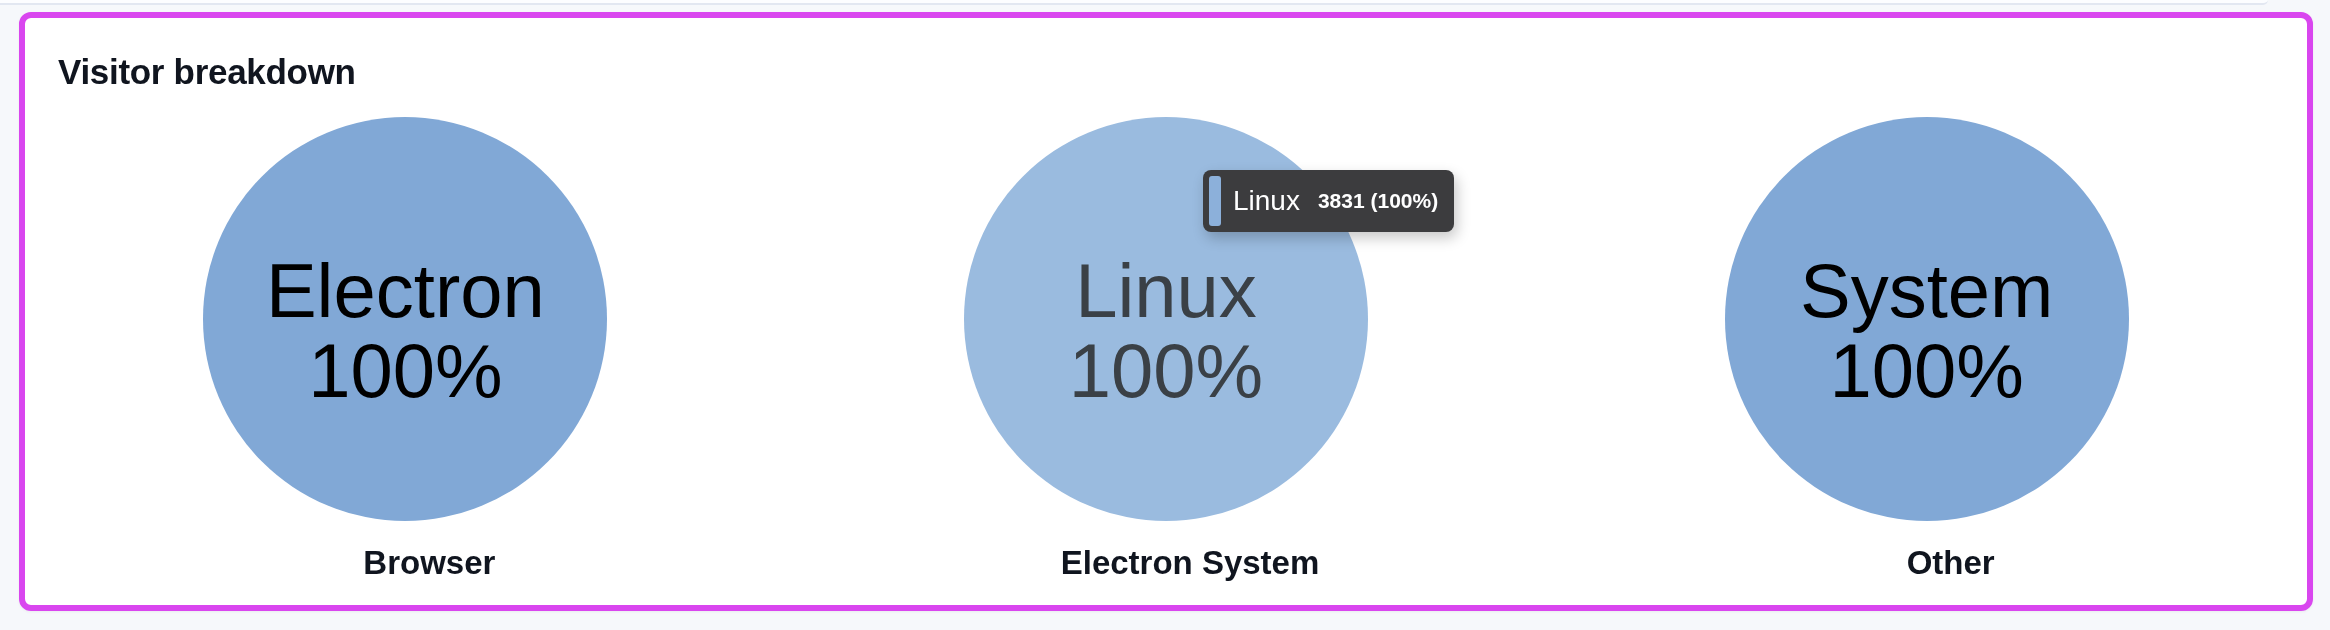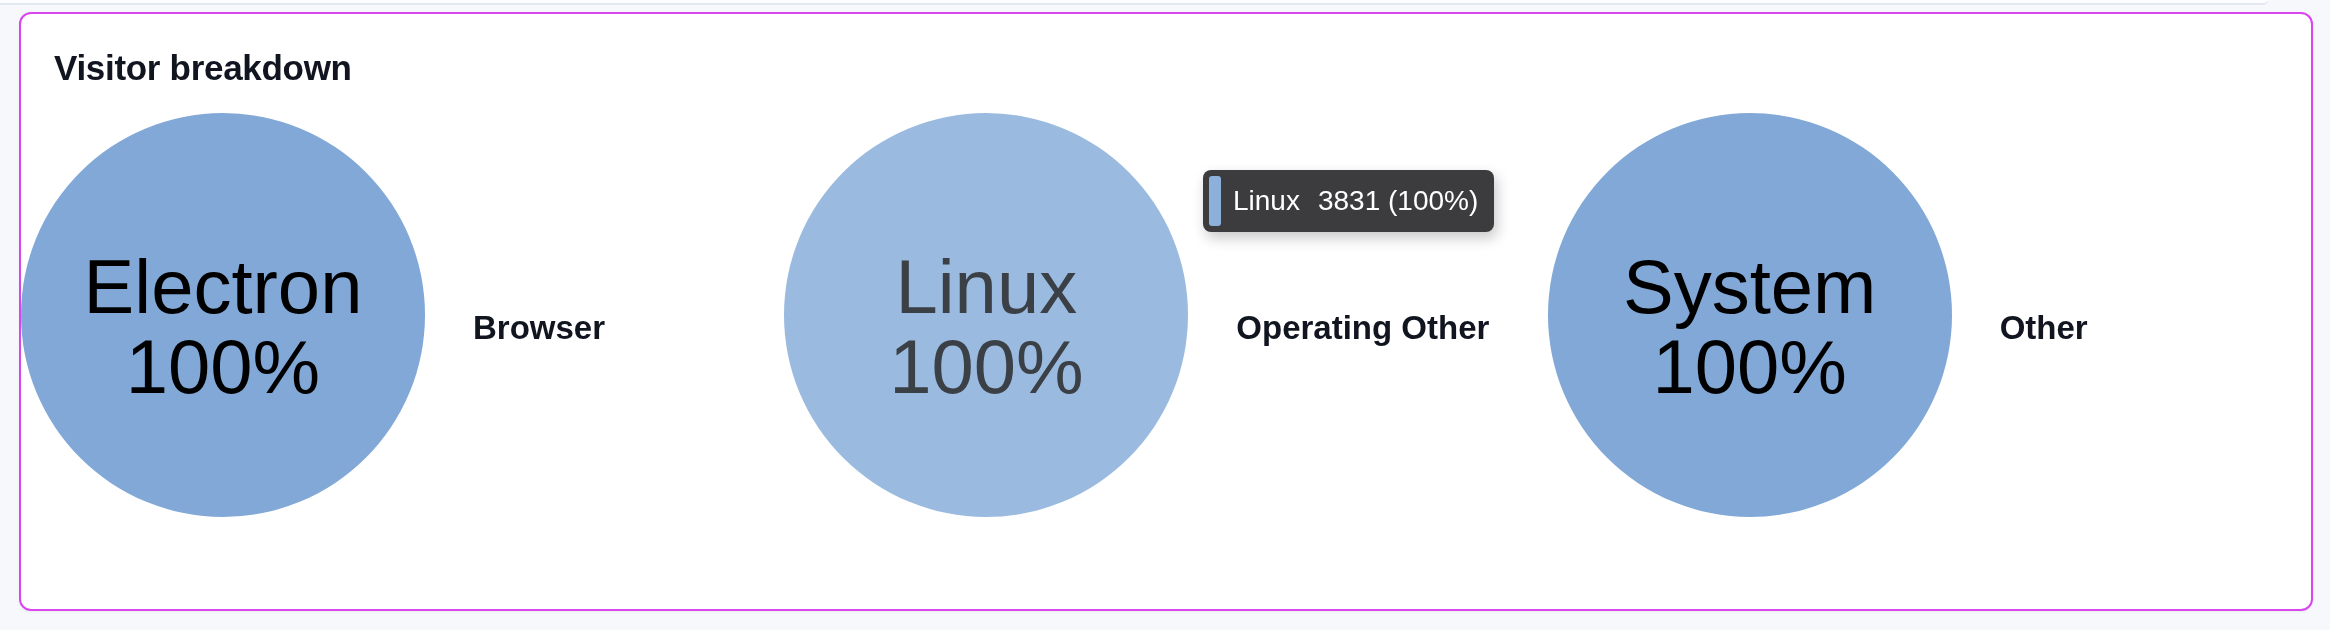--- a/index.html
+++ b/index.html
@@ -19,21 +19,21 @@
     background: #fcfdff;
     border-bottom: 2px solid #e2e7f1;
     border-bottom-right-radius: 10px;
   }
 
   .card {
     position: absolute;
     left: 19px; top: 12px;
     width: 2294px; height: 599px;
     background: #ffffff;
-    border: 2px solid #d946ef;
+    border: 6px solid #d946ef;
     border-radius: 12px;
     box-shadow: 0 1px 3px rgba(16, 24, 40, 0.05);
   }
 
   .card-title {
     position: absolute;
     left: 33px; top: 36px;
     font-size: 35px;
     font-weight: 700;
     line-height: 1;
@@ -43,21 +43,21 @@
 
   .charts-row {
     position: absolute;
     left: 0; top: 99px;
     width: 100%;
     display: flex;
   }
   .chart-cell {
     flex: 1 1 0;
     display: flex;
-    flex-direction: row;
+    flex-direction: column;
     align-items: center;
   }
   .pie {
     width: 404px; height: 404px;
     border-radius: 50%;
     background: #81a8d6;
     display: flex;
     flex-direction: column;
     align-items: center;
     justify-content: center;
@@ -104,22 +104,22 @@
     flex: 0 0 auto;
   }
   .tooltip-label {
     color: #ffffff;
     font-size: 28px;
     font-weight: 400;
     margin-right: 18px;
   }
   .tooltip-value {
     color: #ffffff;
-    font-size: 28px;
-    font-weight: 400;
+    font-size: 21px;
+    font-weight: 700;
   }
 </style>
 </head>
 <body>
 
 <div class="prev-card-edge"></div>
 
 <div class="card">
 
   <div class="card-title">Visitor breakdown</div>
@@ -136,21 +136,21 @@
       <div class="axis-label">Browser</div>
     </div>
 
     <div class="chart-cell hovered">
       <div class="pie">
         <div class="pie-text">
           <div>Linux</div>
           <div>100%</div>
         </div>
       </div>
-      <div class="axis-label">Operating Other</div>
+      <div class="axis-label">Electron System</div>
     </div>
 
     <div class="chart-cell">
       <div class="pie">
         <div class="pie-text">
           <div>System</div>
           <div>100%</div>
         </div>
       </div>
       <div class="axis-label">Other</div>

